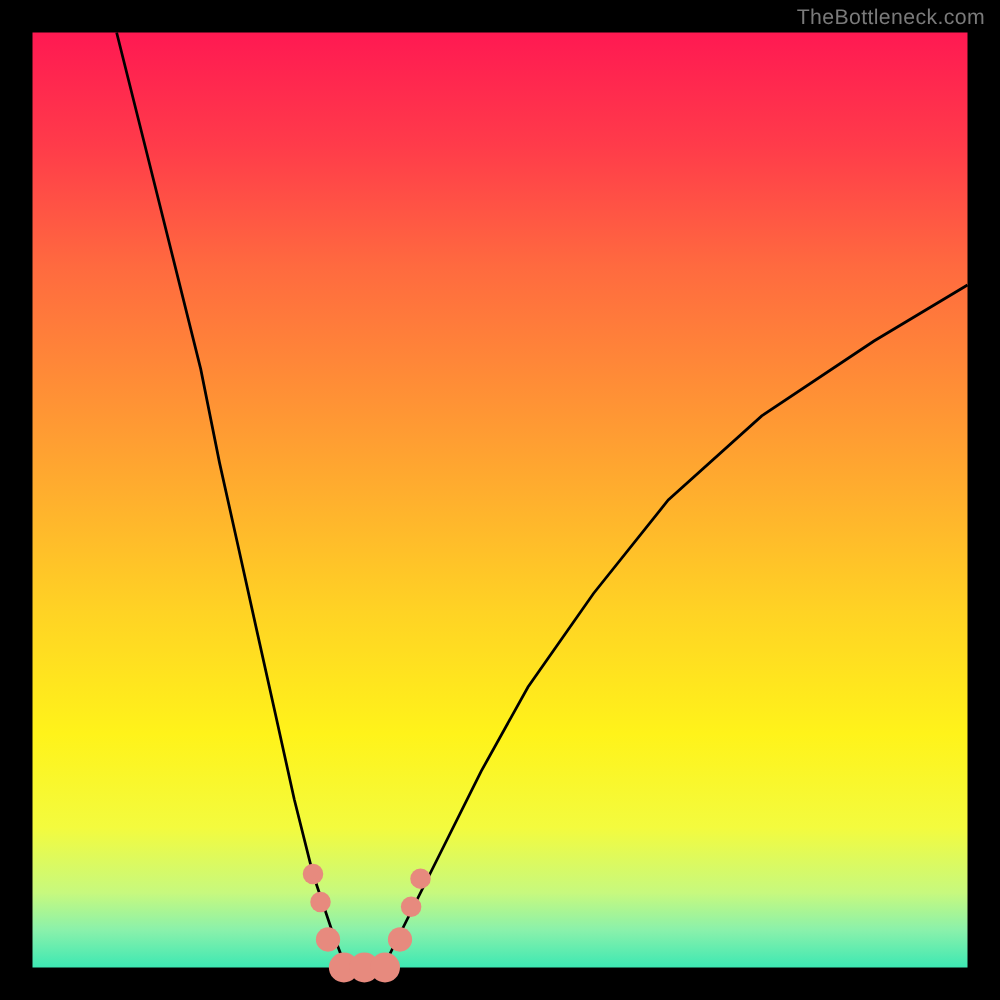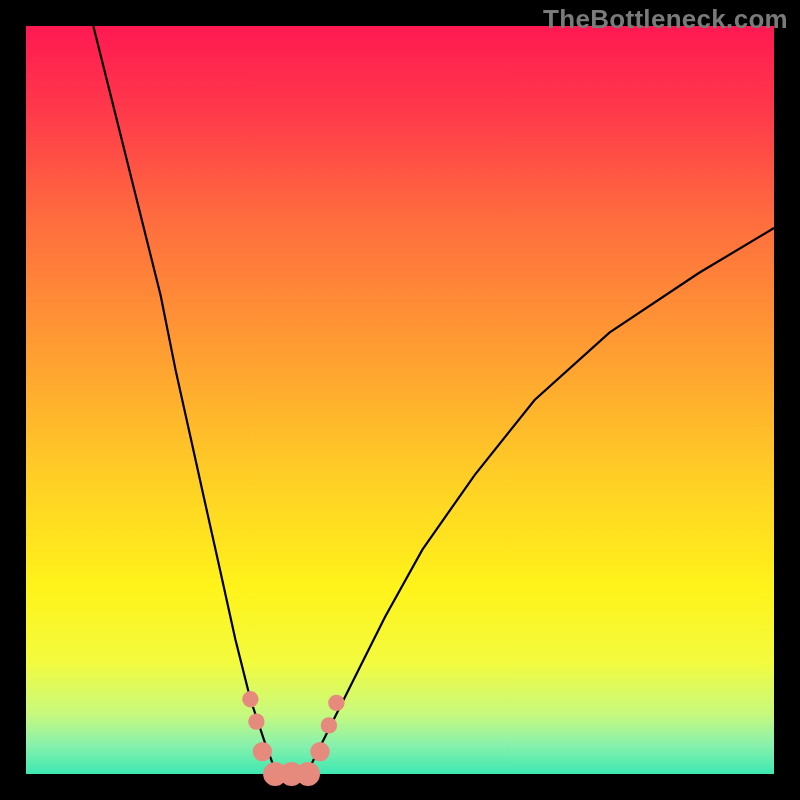--- a/index.html
+++ b/index.html
@@ -29,23 +29,23 @@
       #c7f97e 92%,
       #8af1ab 96%,
       #3de8b3 100%
     );
   }
   .watermark {
     position: absolute;
     top: 4px;
     right: 12px;
     color: #7a7a7a;
-    font-size: 26px;
+    font-size: 17px;
     letter-spacing: 0.3px;
-    font-weight: 700;
+    font-weight: 400;
     z-index: 10;
   }
   svg.curves {
     position: absolute;
     left: 0;
     top: 0;
     width: 748px;
     height: 748px;
     overflow: visible;
   }

